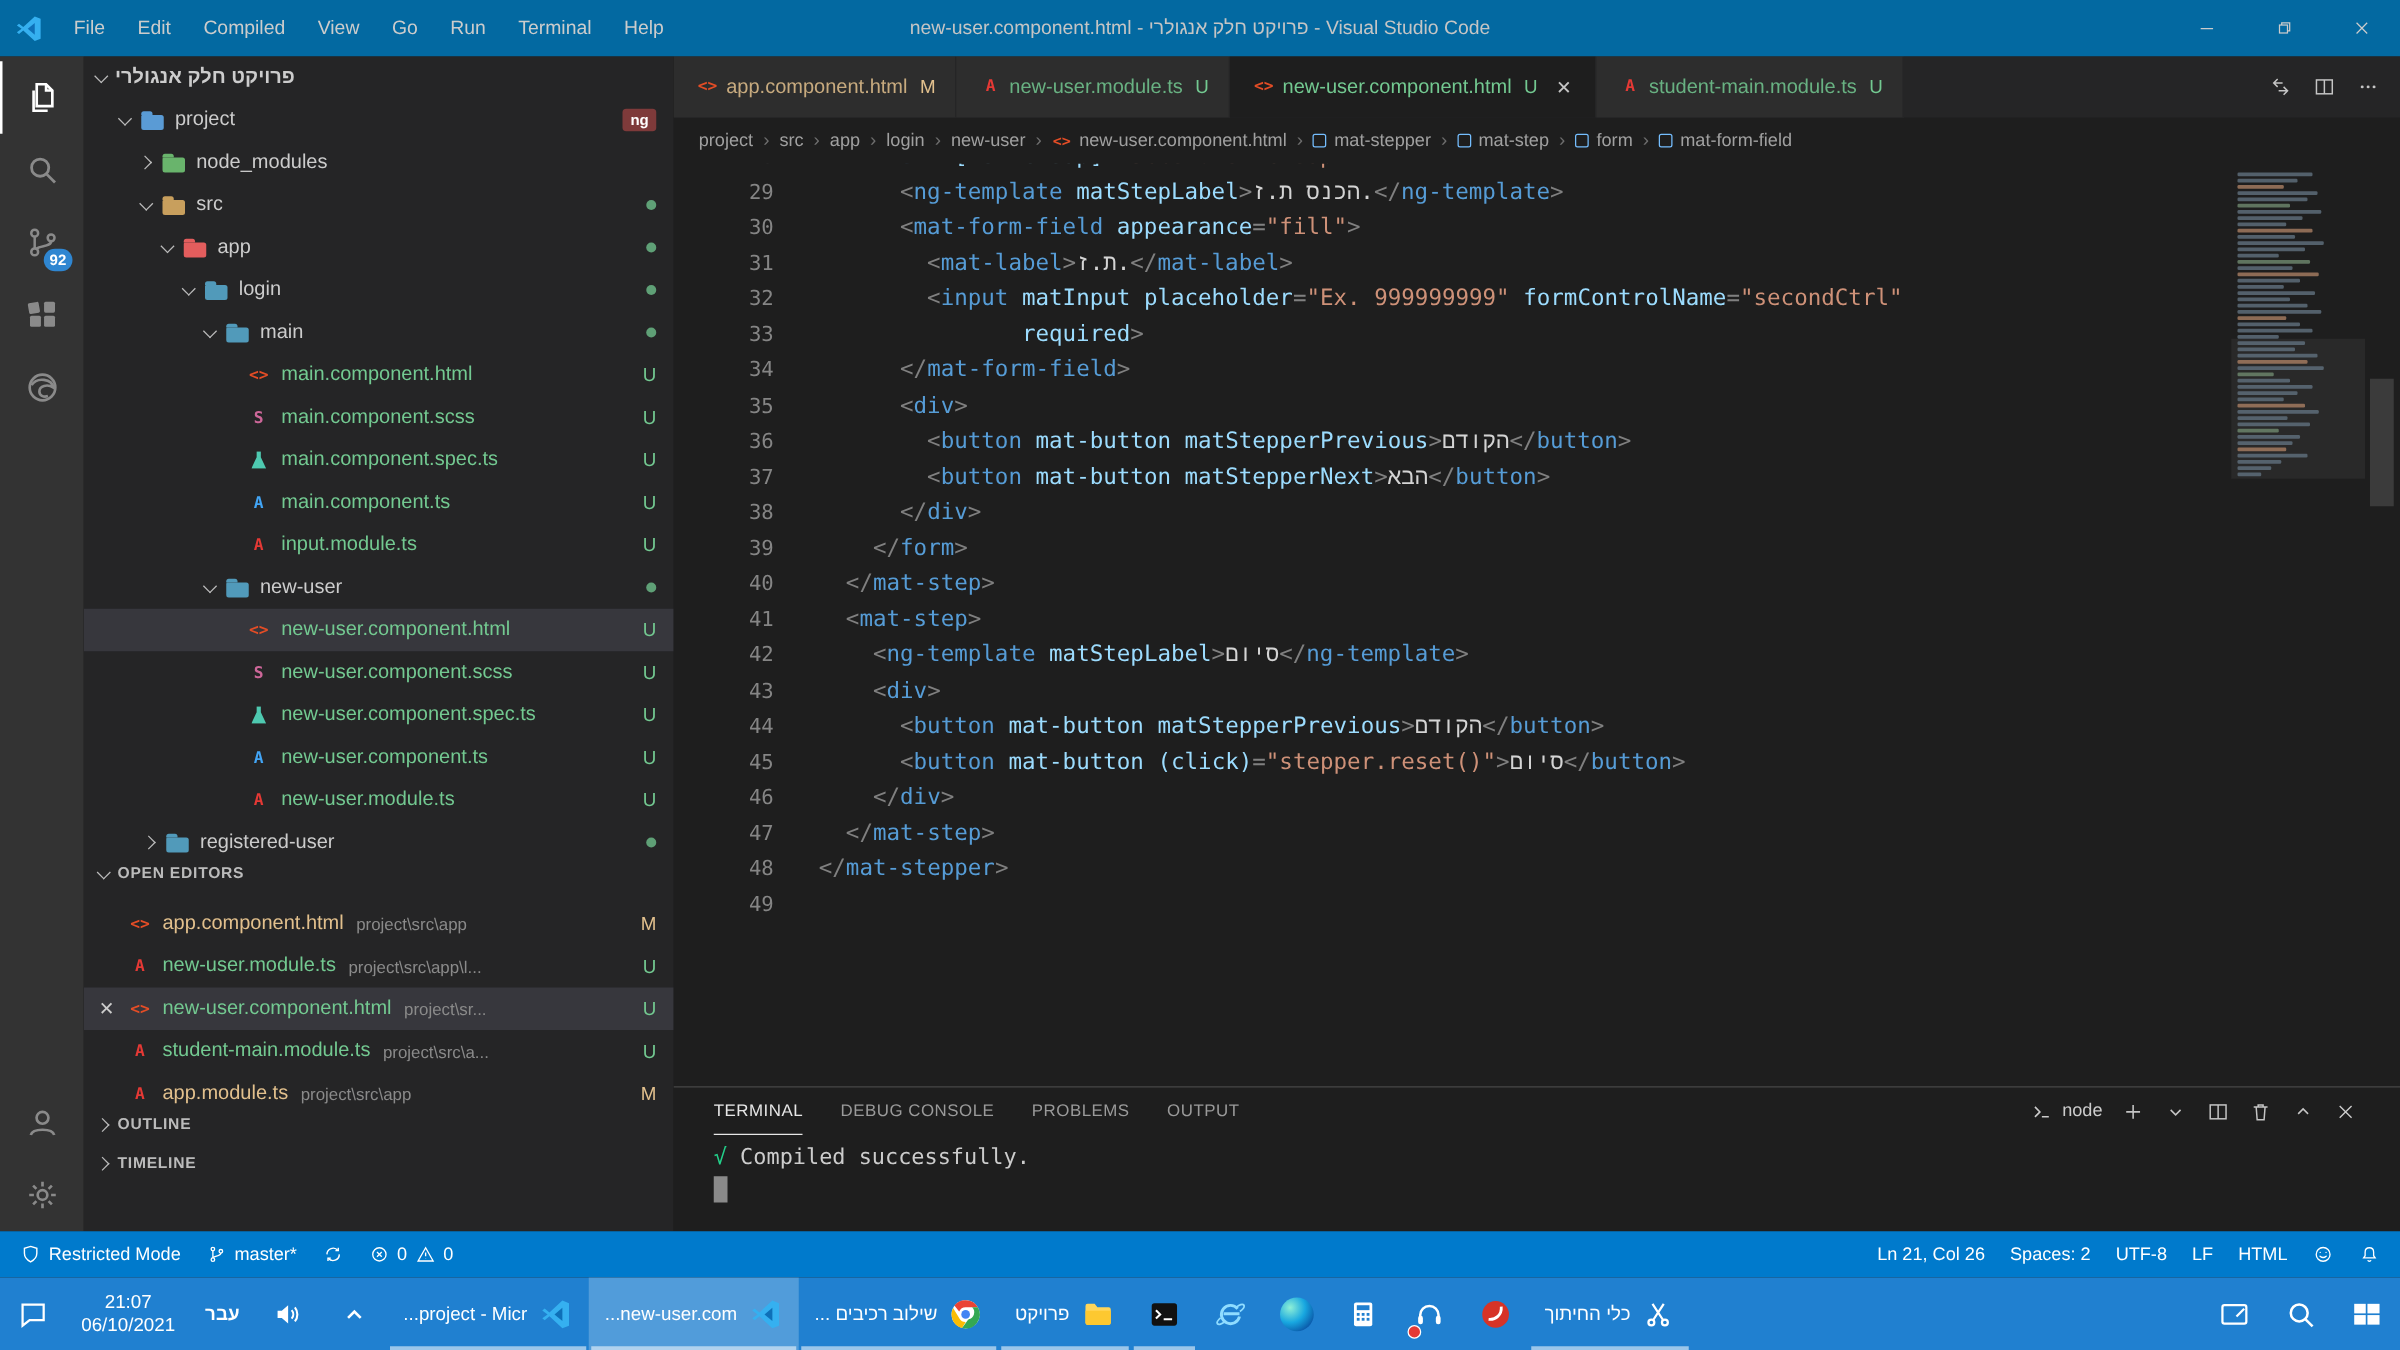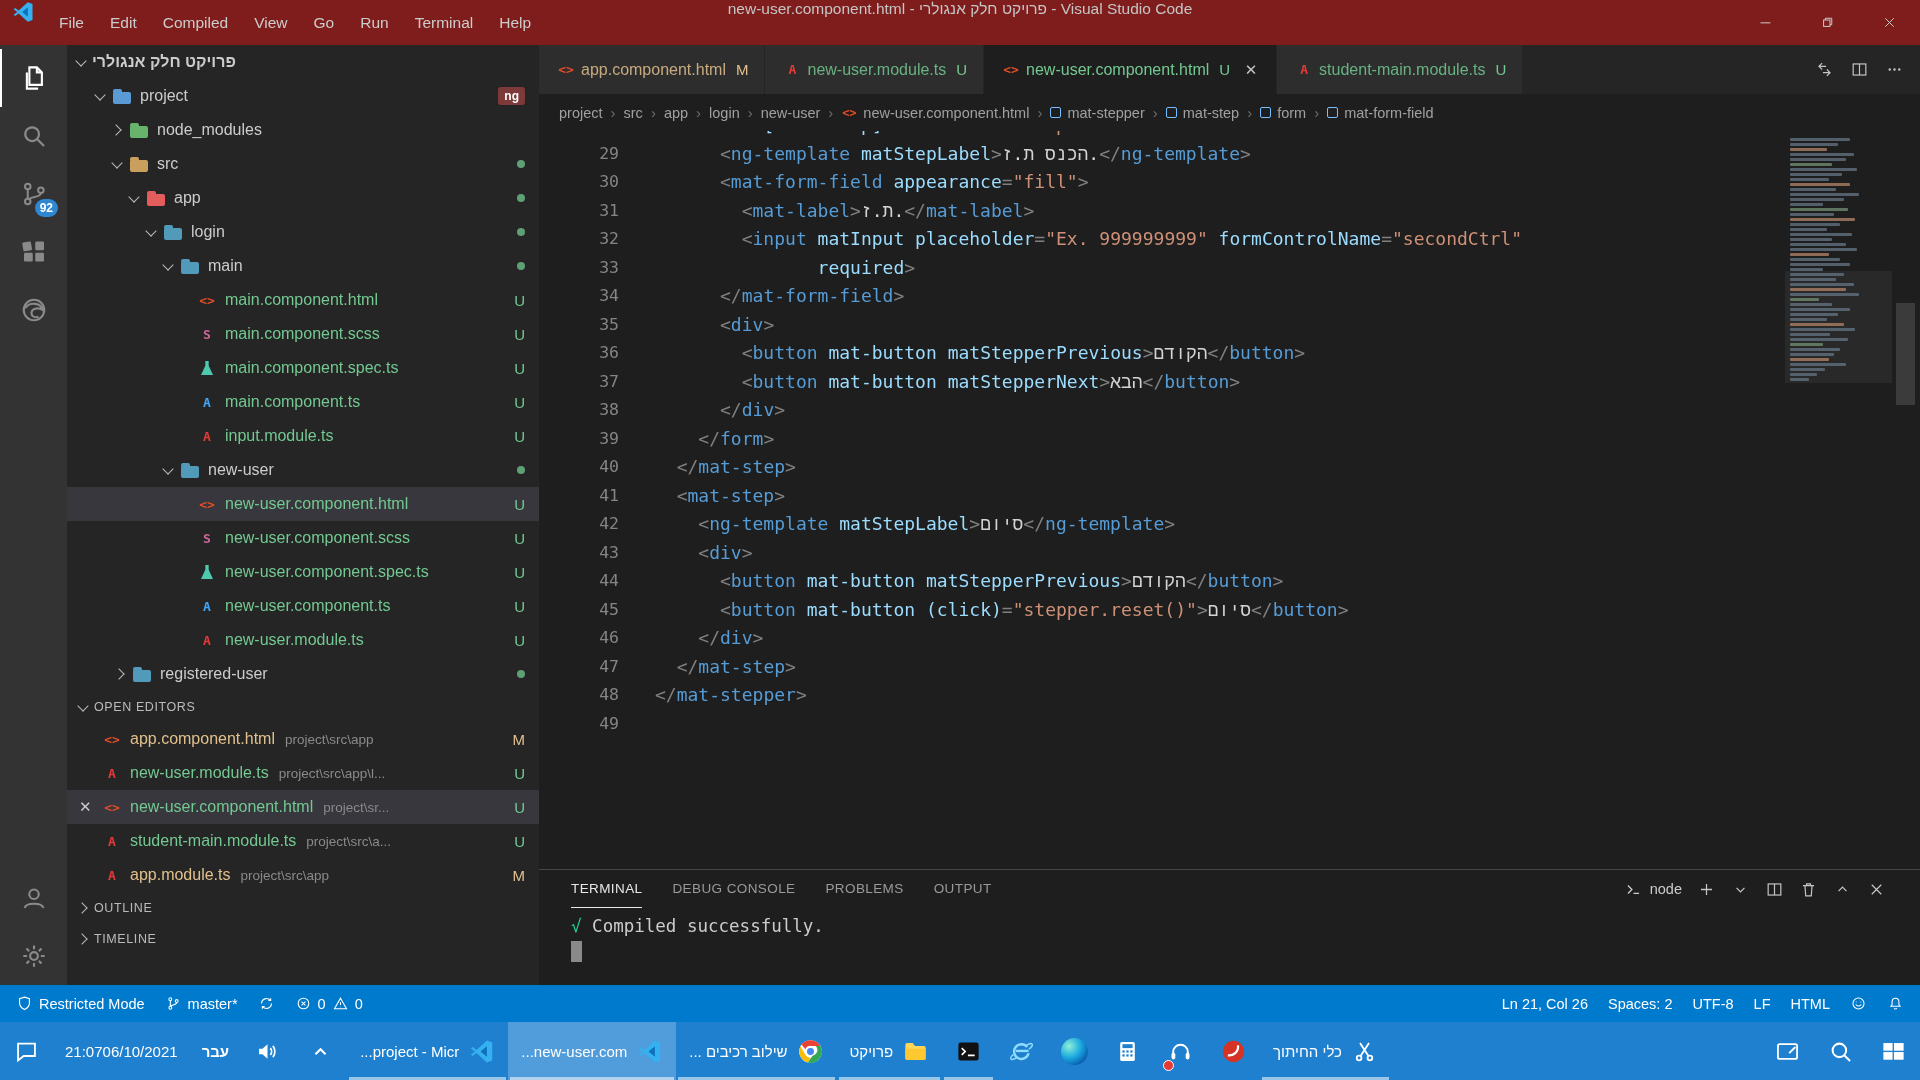--- a/index.html
+++ b/index.html
@@ -1,21 +1,21 @@
 <!DOCTYPE html>
 <html><head>
 <meta charset="utf-8">
 <style>
 *{margin:0;padding:0;box-sizing:border-box;cursor:default}
 html,body{width:1920px;height:1080px;overflow:hidden}
 body{background:#1e1e1e;font-family:"Liberation Sans","DejaVu Sans",sans-serif;color:#ccc}
 .screen{width:1920px;height:1080px;display:flex;flex-direction:column;position:relative}
 .ic svg,.ta-ic svg{display:block}
 
-.titlebar{height:45px;background:#7f1d1d;display:flex;position:relative;flex:0 0 45px}
+.titlebar{height:45px;background:#0369a1;display:flex;align-items:center;position:relative;flex:0 0 45px}
 .tb-logo{width:46px;display:flex;justify-content:center}
 .tb-logo svg{width:24px;height:24px}
 .menubar{display:flex;z-index:2}
 .menu-item{padding:0 13px;font-size:15.5px;color:#ccc;line-height:45px}
 .title-text{position:absolute;left:50%;transform:translateX(-50%);font-size:15.5px;color:#c5c5c5;white-space:nowrap}
 .win-controls{margin-left:auto;display:flex;height:100%;z-index:2}
 .win-btn{width:62px;display:flex;align-items:center;justify-content:center}
 .win-btn svg{width:17px;height:17px}
 
 .main{flex:1;display:flex;min-height:0}
@@ -42,21 +42,21 @@
 .fi-scss{color:#cd6799}
 .fi-ts{color:#42a5f5}
 .fi-module{color:#e53935}
 .fi-flask{width:12px;height:14px;flex:0 0 12px;background:#4ec9b0;clip-path:polygon(36% 0,64% 0,64% 34%,100% 100%,0 100%,36% 34%);margin:0 12px 0 5px}
 .tlabel{overflow:hidden;text-overflow:ellipsis;flex:0 1 auto}
 .st-u{color:#73c991}
 .st-m{color:#e2c08d}
 .gitbadge{margin-left:auto;font-size:15px;padding-left:8px}
 .gitdot{width:8px;height:8px;border-radius:50%;background:#73c991;opacity:.75;margin-left:auto}
 .ngbadge{margin-left:auto;background:#7e3a3a;color:#fff;font-size:12px;border-radius:3px;padding:2px 6px;font-weight:700}
-.sec-header{height:31px;display:flex;align-items:center;padding:0 8px;font-size:12.5px;font-weight:400;letter-spacing:.6px;color:#bbb;flex:0 0 31px}
+.sec-header{height:31px;display:flex;align-items:flex-start;padding:0 8px;font-size:12.5px;font-weight:700;letter-spacing:.6px;color:#bbb;flex:0 0 31px}
 .oe-row{height:34px;display:flex;align-items:center;padding:0 14px 0 12px;white-space:nowrap}
 .oe-row.sel{background:#37373d}
 .oe-close{width:22px;flex:0 0 22px;color:#ccc;font-size:15px}
 .oe-path{color:#8a8a8a;font-size:13.5px;margin-left:10px;overflow:hidden;text-overflow:ellipsis}
 
 .editor-region{flex:1;display:flex;flex-direction:column;min-width:0;background:#1e1e1e}
 .tabsbar{height:49px;background:#252526;display:flex;flex:0 0 49px}
 .tab{display:flex;align-items:center;padding:0 16px;background:#2d2d2d;border-right:1px solid #252526;font-size:16px;color:#9b9b9b}
 .tab.active{background:#1e1e1e;color:#fff}
 .tab .fi{margin-right:6px}
@@ -103,21 +103,21 @@
 .sb-it{display:flex;align-items:center;gap:6px;padding:0 10px;height:100%}
 .sb-it svg{width:17px;height:17px}
 .sb-right{margin-left:auto;display:flex;align-items:center}
 
 .taskbar{height:58px;flex:0 0 58px;background:#2080d0;display:flex;align-items:stretch}
 .tb-item{display:flex;align-items:center;justify-content:center;padding:0 13px;position:relative;gap:9px;min-width:52px}
 .tb-item svg{width:27px;height:27px}
 .tb-item.tb-running::after{content:"";position:absolute;left:2px;right:2px;bottom:0;height:3px;background:rgba(255,255,255,.55)}
 .tb-item.tb-active{background:rgba(255,255,255,.22)}
 .tb-label{color:#fff;font-size:15px;max-width:150px;overflow:hidden;white-space:nowrap}
-.tb-clock{display:flex;flex-direction:row;justify-content:center;align-items:center;color:#fff;font-size:15px;line-height:19px;padding:0 12px}
+.tb-clock{display:flex;flex-direction:column;justify-content:center;align-items:center;color:#fff;font-size:15px;line-height:19px;padding:0 12px}
 .tb-lang{color:#fff;font-size:15px;padding:0 12px;display:flex;align-items:center;font-weight:700}
 .tb-badge{position:absolute;left:9px;bottom:9px;width:11px;height:11px;border-radius:50%;background:#e53935;border:1.5px solid #fff}
 .icon-edge-grad{width:27px;height:27px;border-radius:50%;background:radial-gradient(circle at 30% 30%,#8ef0d7,#18a7e0 45%,#0a57a8 80%)}
 </style>
 </head>
 <body>
 
 <div class="screen">
 
   <div class="titlebar">

